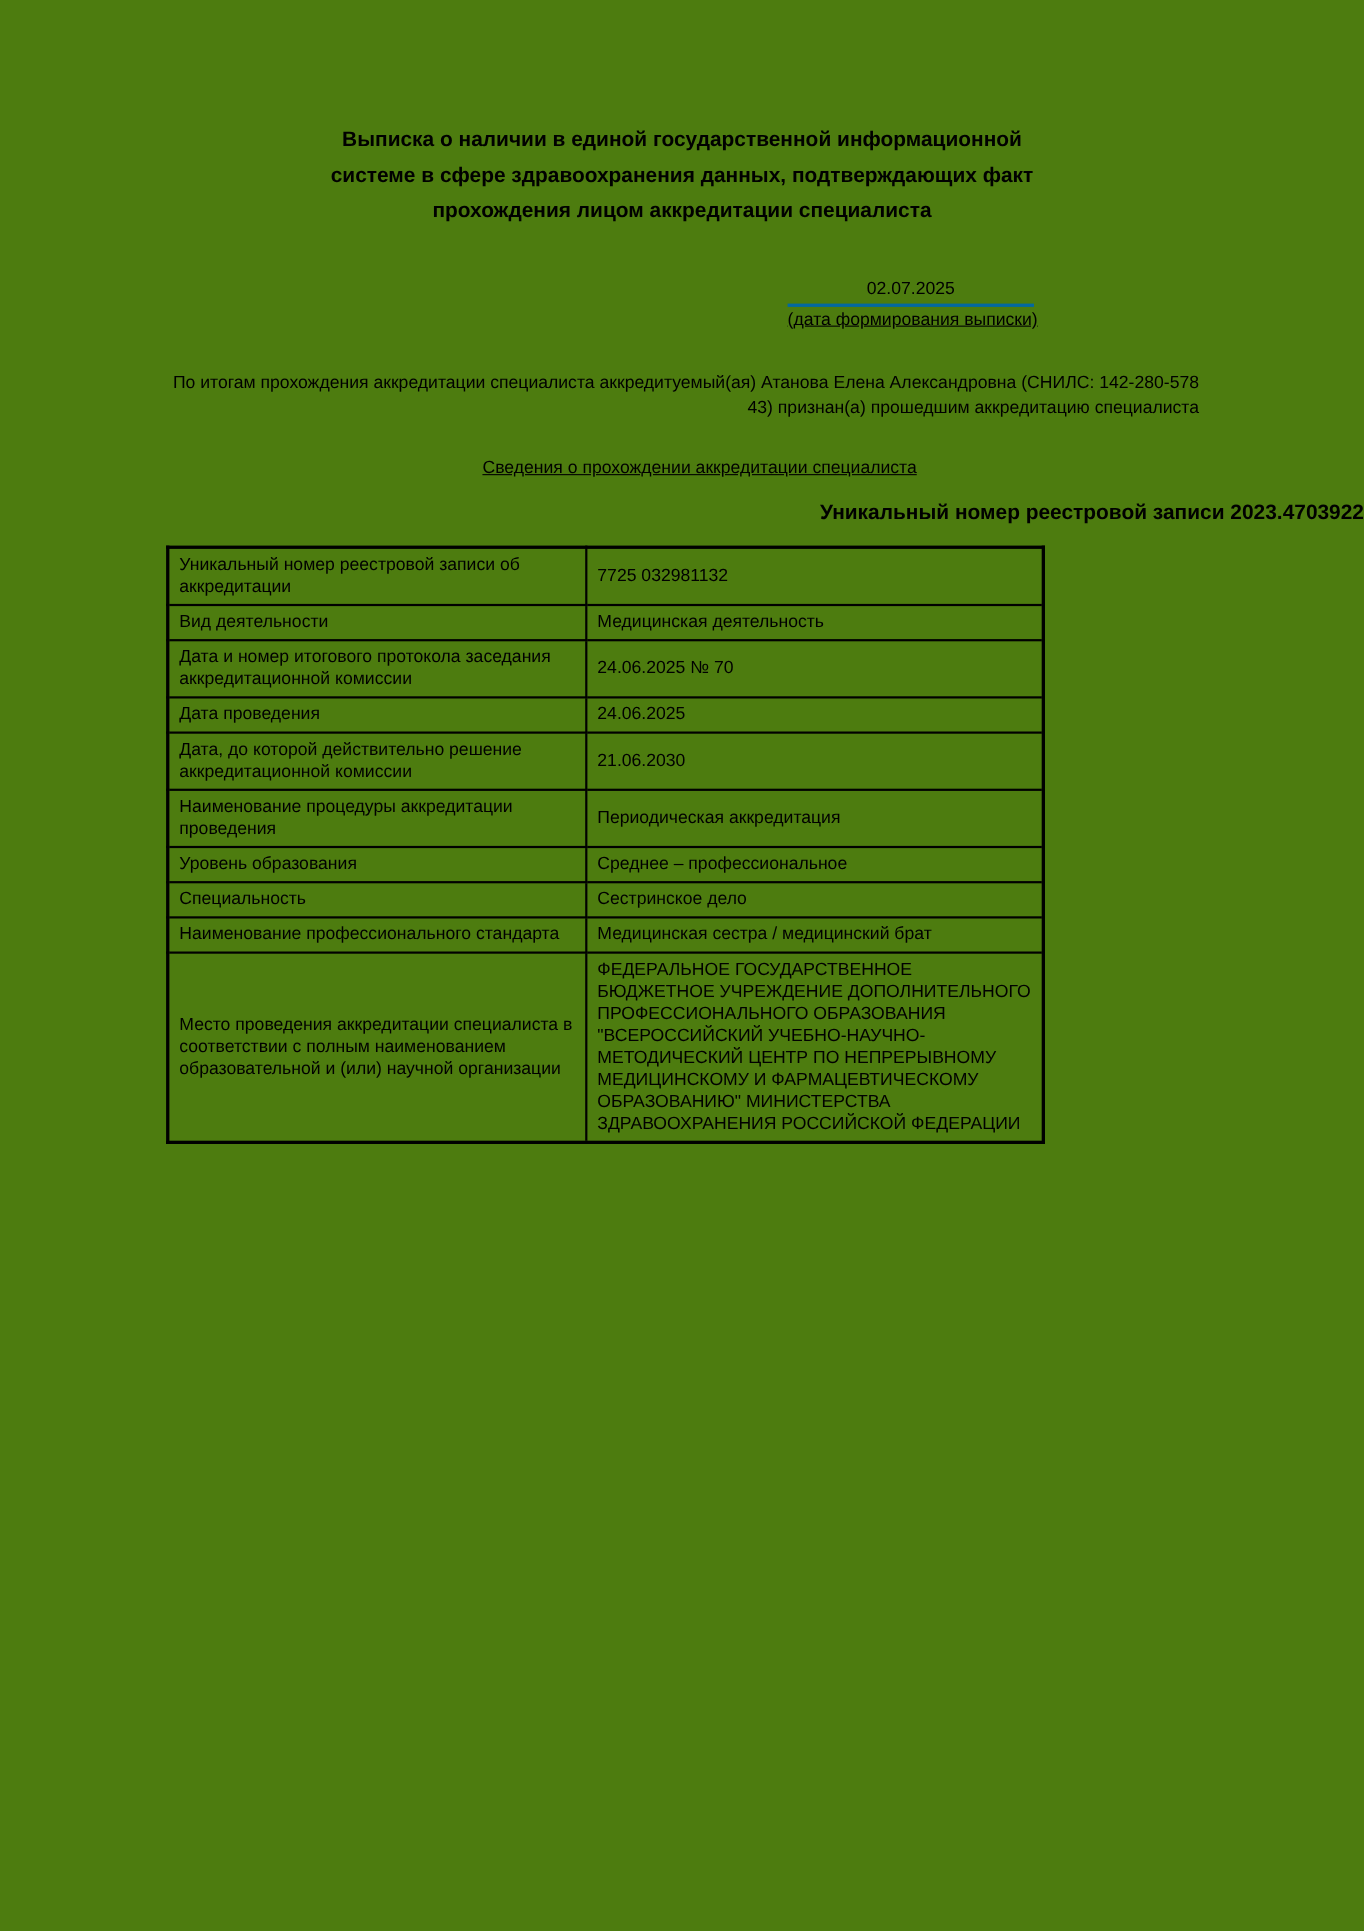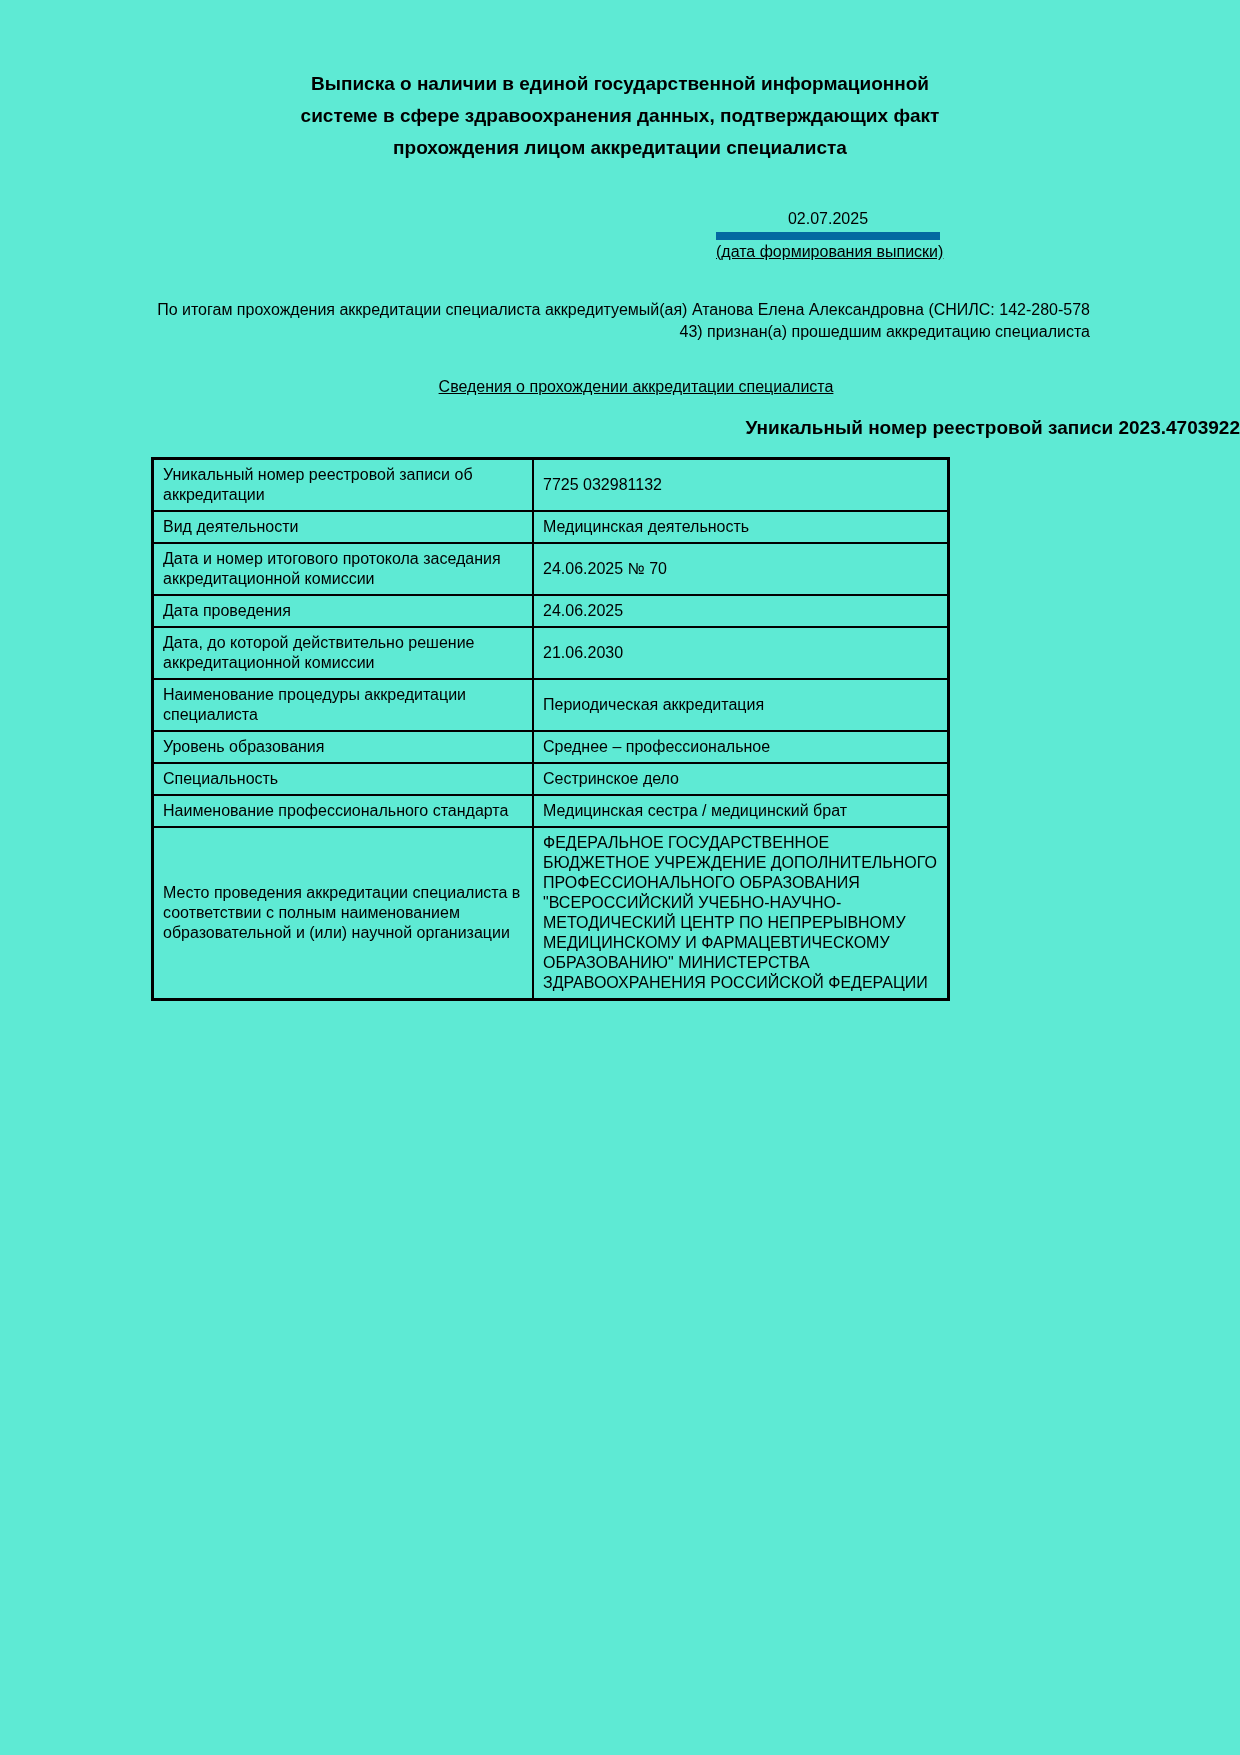--- a/index.html
+++ b/index.html
@@ -10,43 +10,43 @@
   body {
     width: 1240px;
     height: 1755px;
     font-family: "Liberation Sans", sans-serif;
     color: #000000;
     position: relative;
   }
   .page {
     width: 1240px;
     height: 1755px;
-    background: #5eead4;
+    background: #4d7c0f;
     box-sizing: border-box;
-    padding-top: 68px;
+    padding-top: 112px;
     overflow: hidden;
   }
   .doc-title {
     max-width: 640px;
     margin: 0 auto;
     font-size: 19px;
     font-weight: bold;
     line-height: 32px;
     text-align: center;
   }
   .date-block {
     width: 224px;
     margin: 45px 0 0 716px;
     text-align: center;
     font-size: 16px;
     line-height: 20px;
   }
   .date-value {
     padding-bottom: 3px;
-    border-bottom: 8px solid #0369a1;
+    border-bottom: 3px solid #0369a1;
     text-align: center;
   }
   .date-caption {
     padding-top: 2px;
     white-space: nowrap;
     text-decoration: underline;
   }
   .intro {
     max-width: 940px;
     margin: 37px auto 0;
@@ -120,21 +120,21 @@
       </tr>
       <tr>
         <td class="cell-label">Дата проведения</td>
         <td class="cell-value">24.06.2025</td>
       </tr>
       <tr>
         <td class="cell-label">Дата, до которой действительно решение аккредитационной комиссии</td>
         <td class="cell-value">21.06.2030</td>
       </tr>
       <tr>
-        <td class="cell-label">Наименование процедуры аккредитации специалиста</td>
+        <td class="cell-label">Наименование процедуры аккредитации проведения</td>
         <td class="cell-value">Периодическая аккредитация</td>
       </tr>
       <tr>
         <td class="cell-label">Уровень образования</td>
         <td class="cell-value">Среднее – профессиональное</td>
       </tr>
       <tr>
         <td class="cell-label">Специальность</td>
         <td class="cell-value">Сестринское дело</td>
       </tr>

